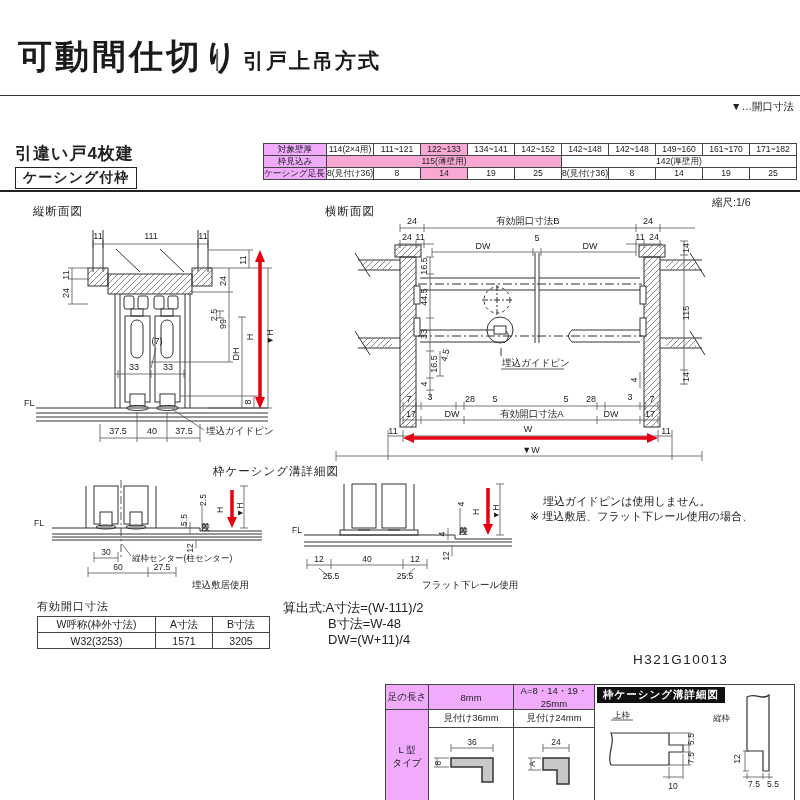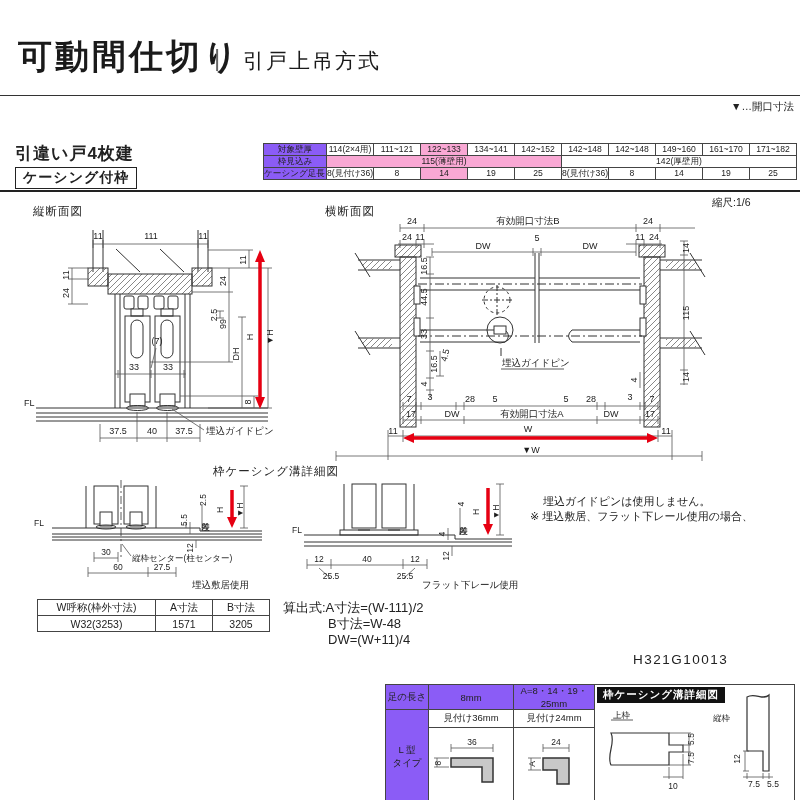--- a/index.html
+++ b/index.html
@@ -1,33 +1,33 @@
 <!DOCTYPE html>
 <html><head>
 <meta charset="utf-8">
 <style>
   html,body{margin:0;padding:0;}
   body{width:800px;height:800px;background:#fff;font-family:"Liberation Sans","DejaVu Sans",sans-serif;color:#222;position:relative;overflow:hidden;}
   .abs{position:absolute;}
   #page-title{left:18px;top:34px;font-size:34px;font-weight:bold;letter-spacing:3px;color:#1a1a1a;}
   #title-divider{left:214px;top:44px;font-size:24px;color:#666;font-weight:normal;}
-  #page-subtitle{left:243px;top:47px;font-size:21px;font-weight:400;letter-spacing:2px;color:#1a1a1a;}
+  #page-subtitle{left:243px;top:47px;font-size:21px;font-weight:700;letter-spacing:2px;color:#1a1a1a;}
   .rule-thin{left:0;top:95px;width:800px;border-top:1.5px solid #333;}
   .rule-thick{left:0;top:190px;width:800px;border-top:2.5px solid #222;}
   #opening-legend{right:6px;top:100px;font-size:10.5px;color:#222;}
   #product-type{left:15px;top:142px;font-size:17px;font-weight:bold;letter-spacing:1px;}
   #product-frame{left:15px;top:167px;font-size:14px;font-weight:bold;border:1.5px solid #222;padding:1px 7px;letter-spacing:1px;}
   #scale-note{left:712px;top:196px;font-size:10.5px;}
   .sec-label{font-size:11.5px;color:#222;letter-spacing:1px;}
   
   #spec{left:263px;top:142px;width:533px;}
   #spec .noterow{display:flex;justify-content:space-between;font-size:9px;height:11px;line-height:11px;}
   #spec table{border-collapse:collapse;width:533px;table-layout:fixed;margin-top:1px;}
   #spec td{border:1px solid #444;font-size:8.6px;text-align:center;height:11px;padding:0;line-height:11px;white-space:nowrap;overflow:hidden;}
-  .lblcell{background:#8b5cf6;}
+  .lblcell{background:#f0abfc;}
   .shade{background:#f9a8d4;}
   
   #opening{left:37px;top:599px;}
   #opening .t{font-size:11px;margin-bottom:2px;letter-spacing:1px;}
   #opening table{border-collapse:collapse;}
   #opening td{border:1px solid #444;font-size:10.5px;text-align:center;height:15px;padding:0 6px;}
   
   #formulas{left:283px;top:600px;font-size:13px;line-height:16px;}
   #formulas .ind{padding-left:45px;}
   #doc-code{left:633px;top:652px;font-size:13.5px;letter-spacing:1.5px;color:#222;}
@@ -505,20 +505,21 @@
     <text x="132" y="110" class="lab">フラット下レール使用</text>
   </g>
 </svg>
 
 <div class="abs" style="left:530px;top:494px;font-size:11px;line-height:15px;">
   <div style="padding-left:13px;">埋込ガイドピンは使用しません。</div>
   <div>※ 埋込敷居、フラット下レール使用の場合、</div>
 </div>
 
 <div class="abs" id="opening">
+  <div class="t">有効開口寸法</div>
   <table>
     <tbody>
         <tr>
       <td style="width:105px">W呼称(枠外寸法)</td>
       <td style="width:44px">A寸法</td>
       <td style="width:44px">B寸法</td>
     </tr>
     <tr>
       <td>W32(3253)</td>
       <td>1571</td>

